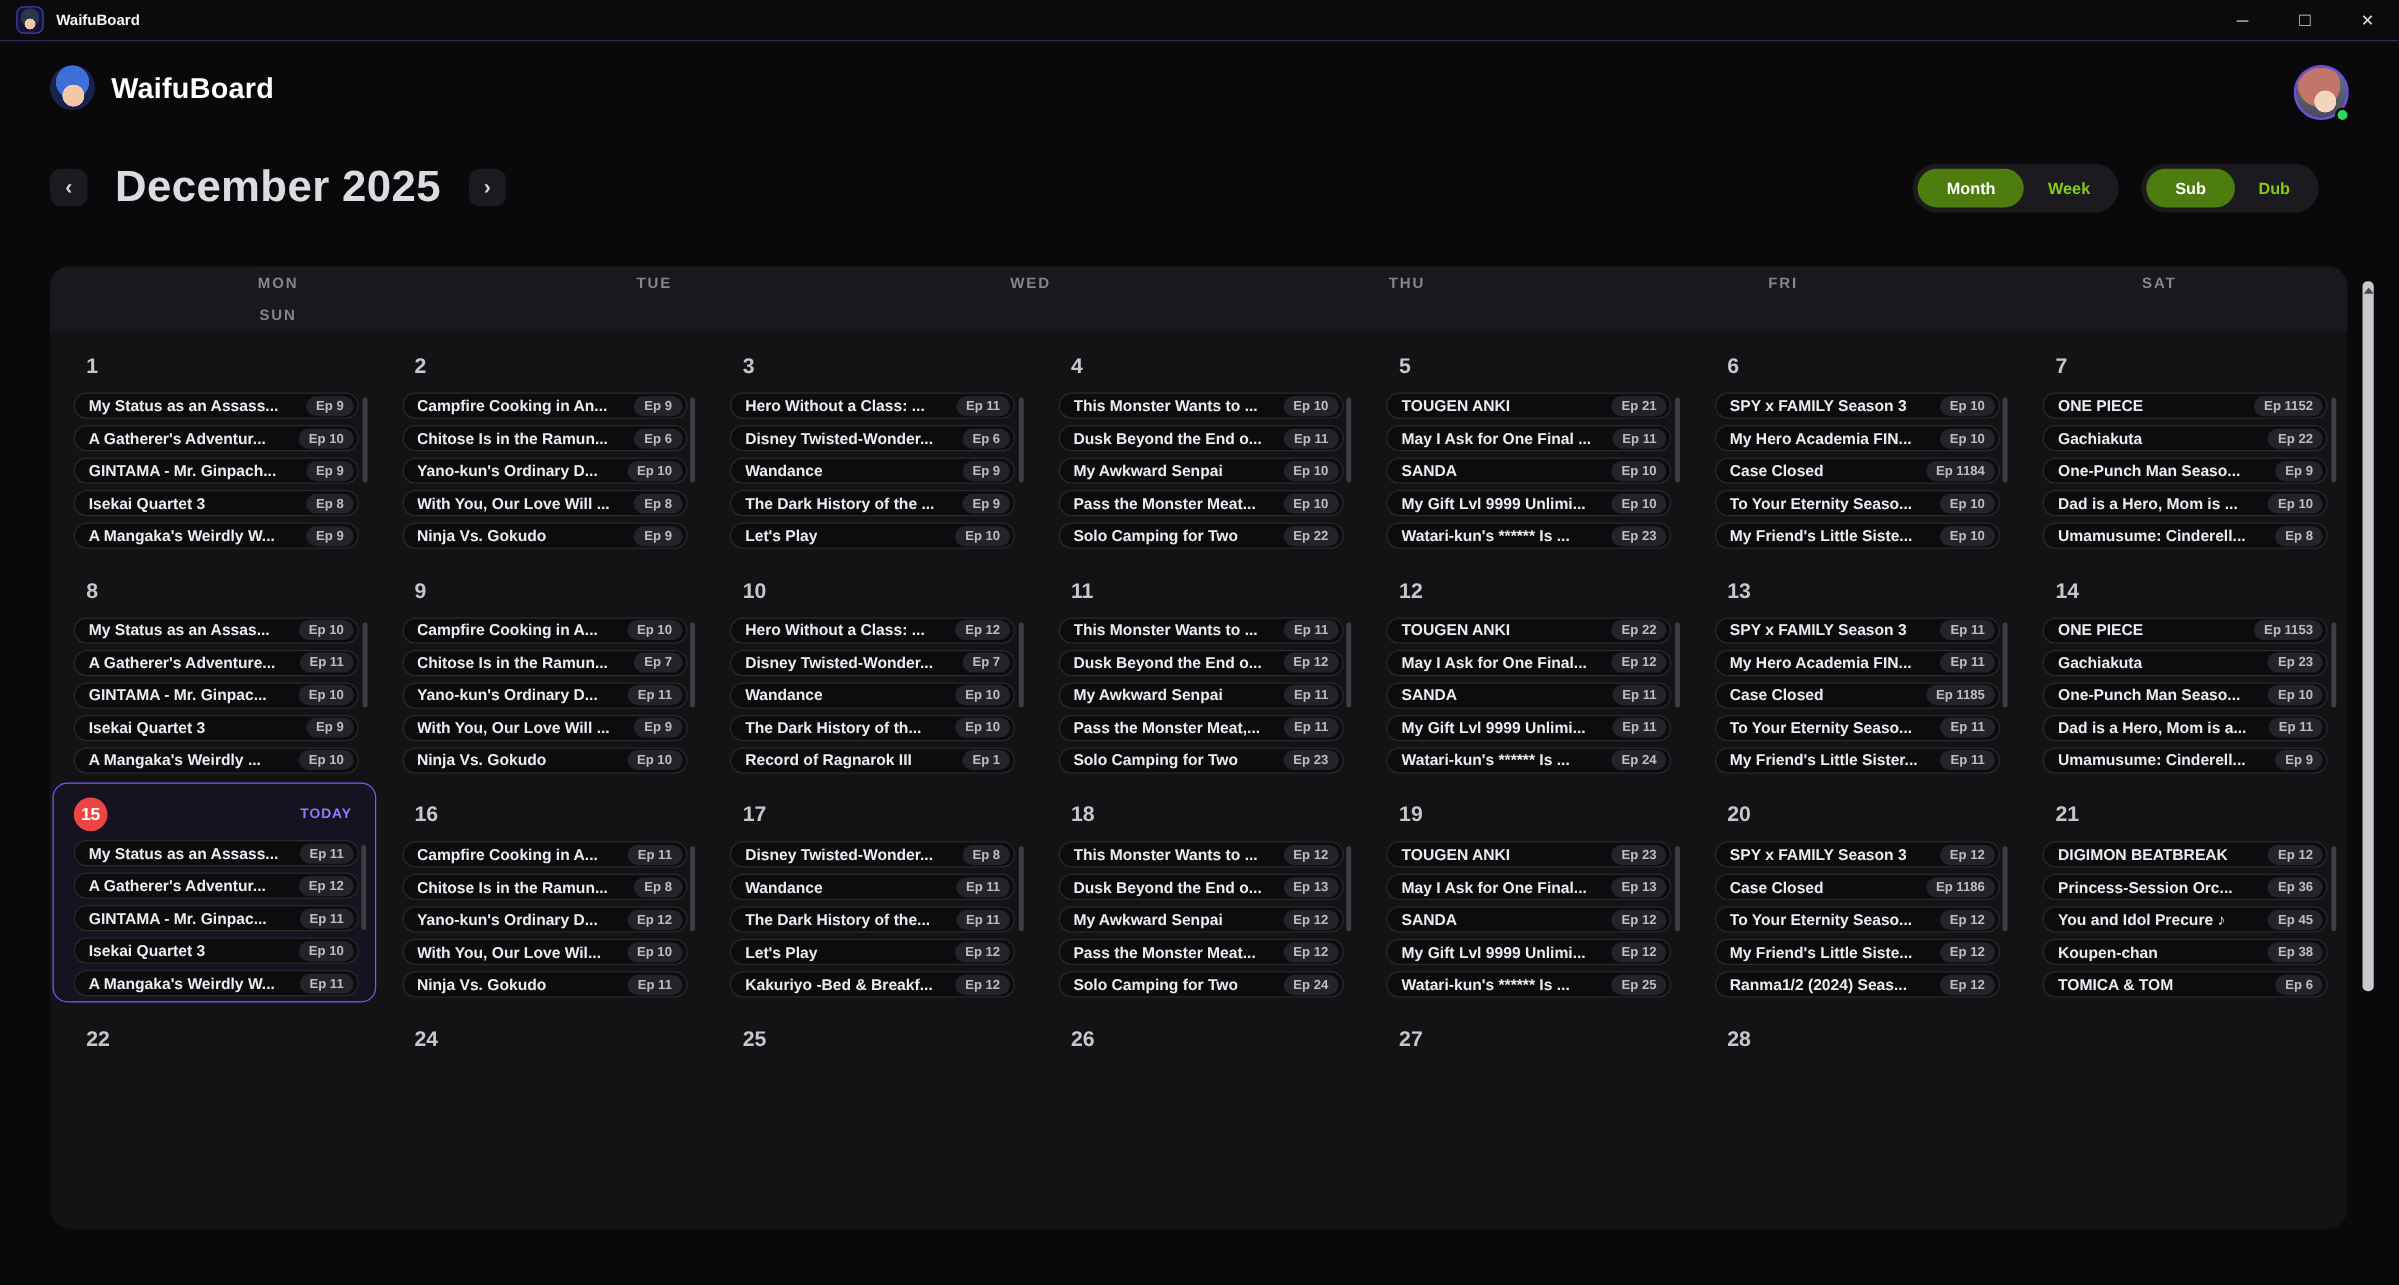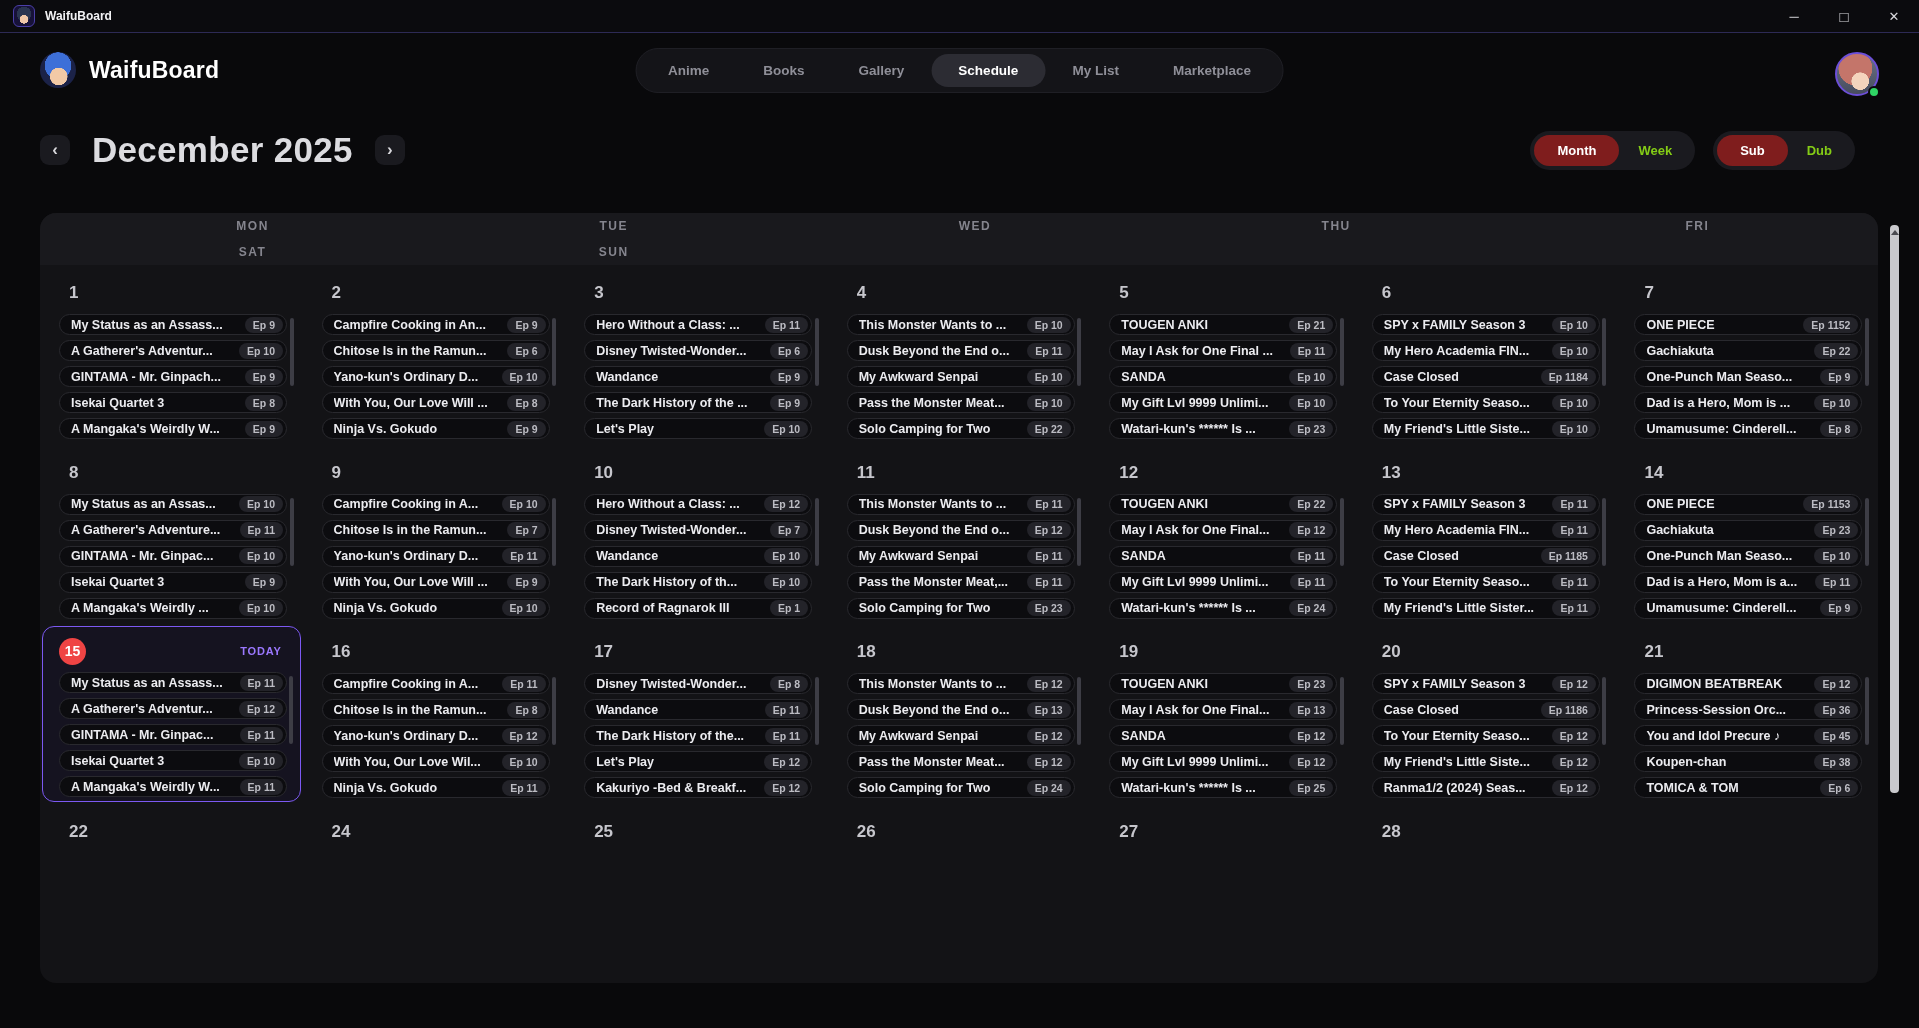--- a/index.html
+++ b/index.html
@@ -73,28 +73,28 @@
   .month-row { display:flex; align-items:center; height:62px; margin-top:12px; padding:0 64px 0 40px; }
   .chev {
     width:30px; height:30px; border-radius:9px; background:#1a1a1f;
     display:flex; align-items:center; justify-content:center;
     color:#d8d8dc; font-size:17px; font-weight:bold; cursor:default;
   }
   .month-title { font-size:35px; font-weight:800; color:#dcdce0; margin:0 22px; letter-spacing:.3px; }
   .month-spacer { flex:1; }
   .seg-group { display:flex; align-items:center; background:#1a1a1f; border-radius:20px; padding:4px; margin-left:18px; }
   .seg { padding:8px 19px; border-radius:16px; font-size:13px; font-weight:bold; color:#84cc16; cursor:default; }
-  .seg.active { background:#7f1d1d; color:#ffffff; padding:8px 23px; }
+  .seg.active { background:#4d7c0f; color:#ffffff; padding:8px 23px; }
 
   
   .calendar {
     margin:32px 41px 0 40px; height:770px;
     background:#131316; border-radius:16px; overflow:hidden;
   }
-  .weekday-row { display:grid; grid-template-columns:repeat(5,1fr); height:52px; background:#19191d; align-items:center;padding-left:32px; }
+  .weekday-row { display:grid; grid-template-columns:repeat(6,1fr); height:52px; background:#19191d; align-items:center;padding-left:32px; }
   .weekday { text-align:center; color:#85858e; font-size:12px; font-weight:bold; letter-spacing:1.5px; }
   .grid { display:grid; grid-template-columns:repeat(7,1fr); grid-auto-rows:179.5px; }
   .day-cell { position:relative; padding:14px 14px 0 19px; }
   .day-cell.today {
     border:1.5px solid #7c59f2; border-radius:12px; background:#151320;
     margin:2px; padding:10px 12px 0 16px;
   }
   .day-head { display:flex; align-items:center; justify-content:space-between; height:28px; margin-bottom:7px; }
   .day-num { font-size:17px; font-weight:bold; color:#c6c6cc; margin-left:10px; }
   .today .day-num {
@@ -139,28 +139,20 @@
     <div class="win-btn max">□</div>
     <div class="win-btn">✕</div>
   </div>
 </div>
 
 <div class="header">
   <div class="brand">
     <div class="brand-logo"></div>
     <div class="brand-name">WaifuBoard</div>
   </div>
-  <div class="nav">
-      <div class="nav-tab">Anime</div>
-      <div class="nav-tab">Books</div>
-      <div class="nav-tab">Gallery</div>
-      <div class="nav-tab active">Schedule</div>
-      <div class="nav-tab">My List</div>
-      <div class="nav-tab">Marketplace</div>
-    </div>
   <div class="avatar-wrap">
     <div class="avatar"></div>
     <div class="status-dot"></div>
   </div>
 </div>
 
 <div class="month-row">
   <div class="chev">‹</div>
   <h1 class="month-title">December 2025</h1>
   <div class="chev">›</div>

